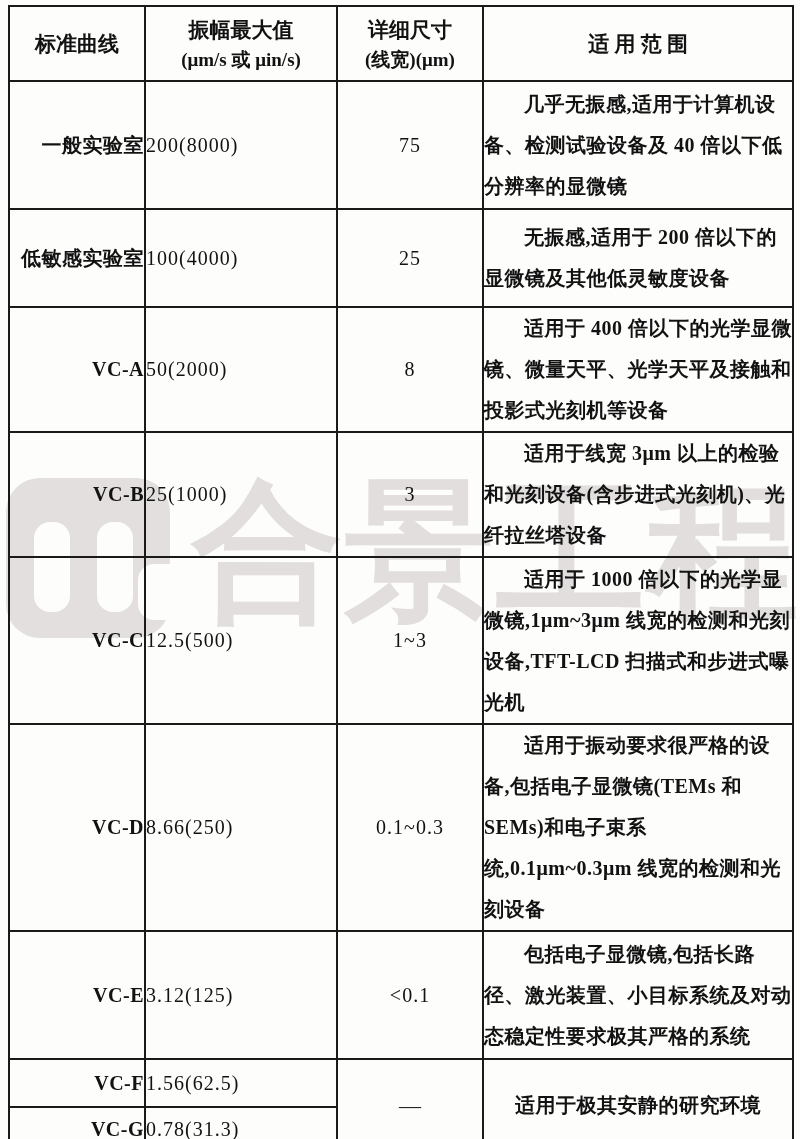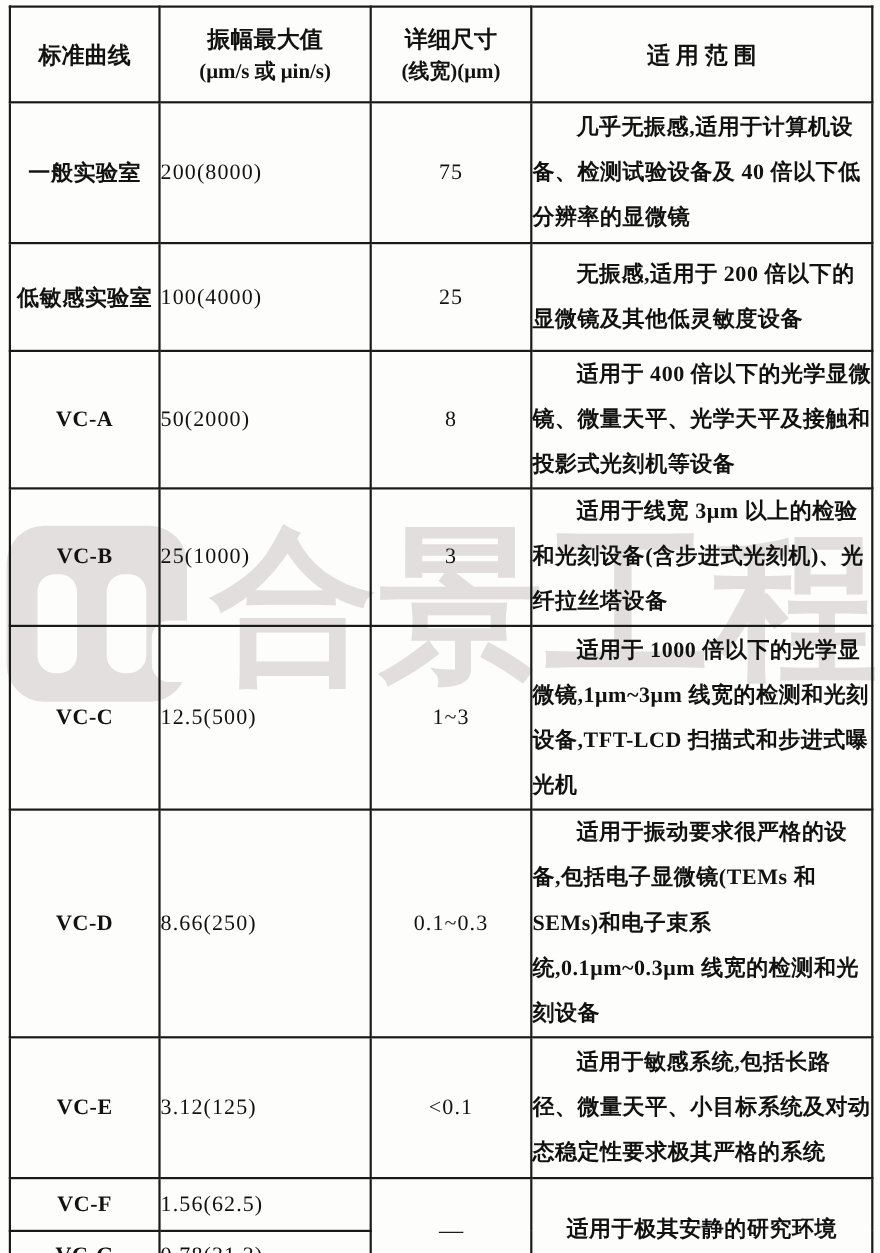--- a/index.html
+++ b/index.html
@@ -81,21 +81,21 @@
   table.vc col.c3 { width: 146px; }
   table.vc col.c4 { width: 310px; }
 
   table.vc td, table.vc th {
     border: 2px solid #1a1a1a;
     padding: 0;
     background: transparent;
     vertical-align: middle;
   }
 
-  tr.hdr    { height: 87px; }
+  tr.hdr    { height: 75px; }
   tr.r1     { height: 128px; }
   tr.r2     { height: 98px; }
   tr.r3     { height: 125px; }
   tr.r4     { height: 125px; }
   tr.r5     { height: 167px; }
   tr.r6     { height: 177px; }
   tr.r7     { height: 128px; }
   tr.r8     { height: 48px; }
   tr.r9     { height: 45px; }
 
@@ -107,21 +107,21 @@
   }
   th .h-line2 {
     display: block;
     font-size: 19px;
     font-weight: 700;
     line-height: 28px;
   }
   th { text-align: center; }
 
   td.c-curve {
-    text-align: center;
+    text-align: right;
     font-size: 20px;
     font-weight: 700;
     letter-spacing: 0.5px;
   }
   td.c-amp {
     font-size: 20px;
     font-weight: 400;
     letter-spacing: 1px;
   }
   td.c-detail {
@@ -247,21 +247,21 @@
       <td class="c-scope">
         <span class="scope-text">适用于振动要求很严格的设备,包括电子显微镜(TEMs 和 SEMs)和电子束系统,0.1μm~0.3μm 线宽的检测和光刻设备</span>
       </td>
     </tr>
 
     <tr class="r7">
       <td class="c-curve">VC-E</td>
       <td class="c-amp">3.12(125)</td>
       <td class="c-detail">&lt;0.1</td>
       <td class="c-scope">
-        <span class="scope-text">适用于敏感系统,包括长路径、微量天平、小目标系统及对动态稳定性要求极其严格的系统</span>
+        <span class="scope-text">包括电子显微镜,包括长路径、激光装置、小目标系统及对动态稳定性要求极其严格的系统</span>
       </td>
     </tr>
 
     <tr class="r8">
       <td class="c-curve">VC-F</td>
       <td class="c-amp">1.56(62.5)</td>
       <td class="c-dash" rowspan="2">—</td>
       <td class="c-scope-center" rowspan="2">适用于极其安静的研究环境</td>
     </tr>
 

